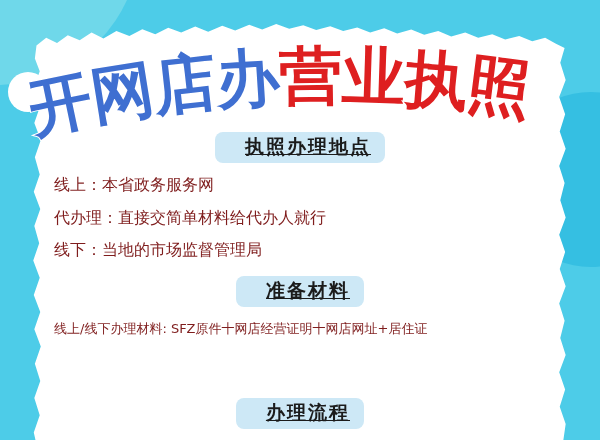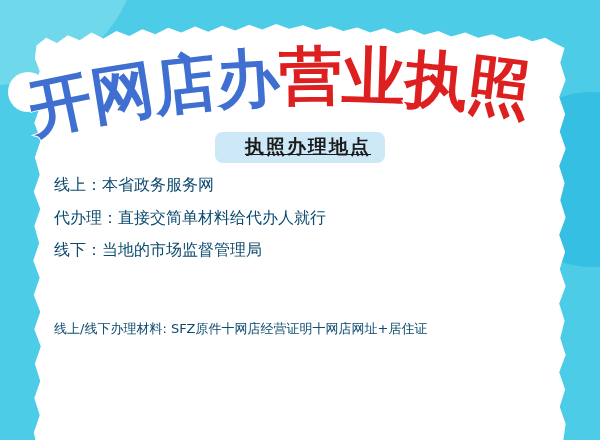--- a/index.html
+++ b/index.html
@@ -156,21 +156,21 @@
     font-weight: bold;
     color: #1b1b1b;
     letter-spacing: 2px;
     line-height: 1.15;
     text-decoration: underline;
   }
 
   .body-line {
     font-family: "DejaVu Sans", "Liberation Sans", sans-serif;
     font-size: 16px;
-    color: #0c4a6e;
+    color: #7f1d1d;
     line-height: 1.1;
     white-space: nowrap;
   }
   .body-line.small {
     font-size: 13px;
   }
 
   #sec-location-head { position: absolute; left: 0;  top: 108px; width: 540px; }
   #sec-location-list { position: absolute; left: 24px; top: 152px; }
   #sec-location-list .body-line { margin-bottom: 15px; }
@@ -210,19 +210,25 @@
 
     <div id="sec-location-head" class="section-head">
       <span class="badge">执照办理地点</span>
     </div>
     <div id="sec-location-list">
       <div class="body-line">线上：本省政务服务网</div>
       <div class="body-line">代办理：直接交简单材料给代办人就行</div>
       <div class="body-line">线下：当地的市场监督管理局</div>
     </div>
 
+    <div id="sec-materials-head" class="section-head">
+      <span class="badge">准备材料</span>
+    </div>
     <div id="sec-materials-list">
       <div class="body-line small">线上/线下办理材料: SFZ原件十网店经营证明十网店网址+居住证</div>
     </div>
 
+    <div id="sec-process-head" class="section-head">
+      <span class="badge">办理流程</span>
+    </div>
 
   </div>
 </div>
 
 </body></html>

